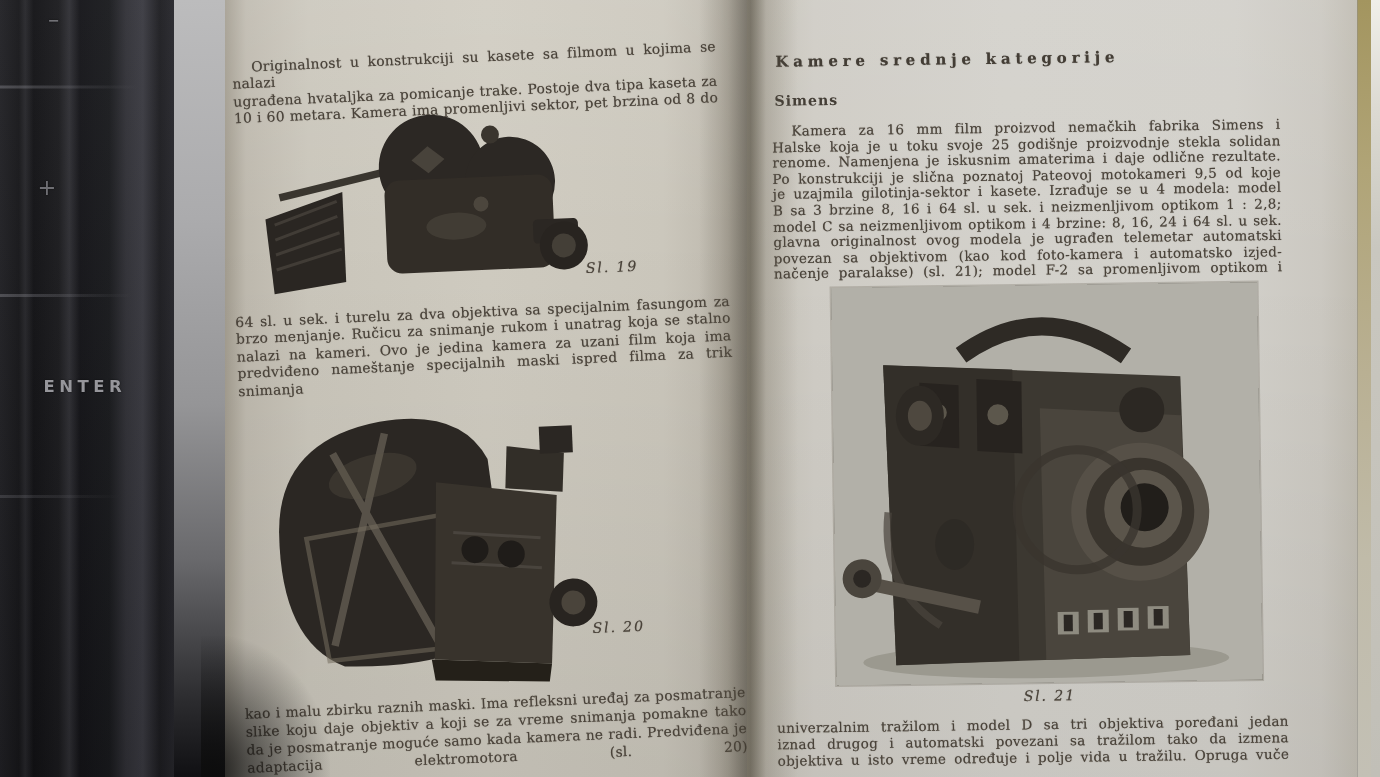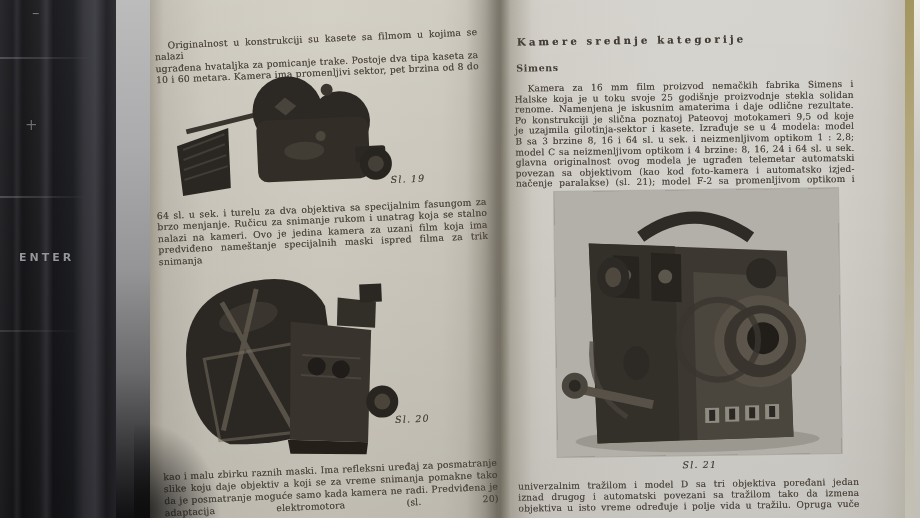--- a/index.html
+++ b/index.html
@@ -22,21 +22,21 @@
     background:linear-gradient(90deg, rgba(160,160,168,.35), rgba(160,160,168,0)); }
   .g1 { top:57px; width:92px; }
   .g2 { top:196px; width:88px; }
   .g3 { top:330px; width:80px; opacity:.6; }
   .devlabel {
     position:absolute; font-family:"DejaVu Sans", sans-serif;
     color:#8e8e93; text-shadow:0 0 1px rgba(0,0,0,.8);
   }
   .lbl-minus { left:32px; top:4px; font-size:15px; color:#77777c; }
   .lbl-plus  { left:25px; top:116px; font-size:15px; color:#6e6e73; }
-  .lbl-enter { left:19px; top:251px; font-size:11px; letter-spacing:3px; color:#96969b; font-weight:bold; }
+  .lbl-enter { left:29px; top:251px; font-size:11px; letter-spacing:3px; color:#96969b; font-weight:bold; }
   
   .surface {
     position:absolute; left:116px; top:0; width:58px; height:518px;
     background:linear-gradient(180deg,
       #bcbcbd 0%, #ababad 28%, #959597 52%, #69696c 72%, #2c2c2f 90%, #101013 100%);
   }
   
   .page-left {
     position:absolute; left:150px; top:0; width:348px; height:518px;
     background:

